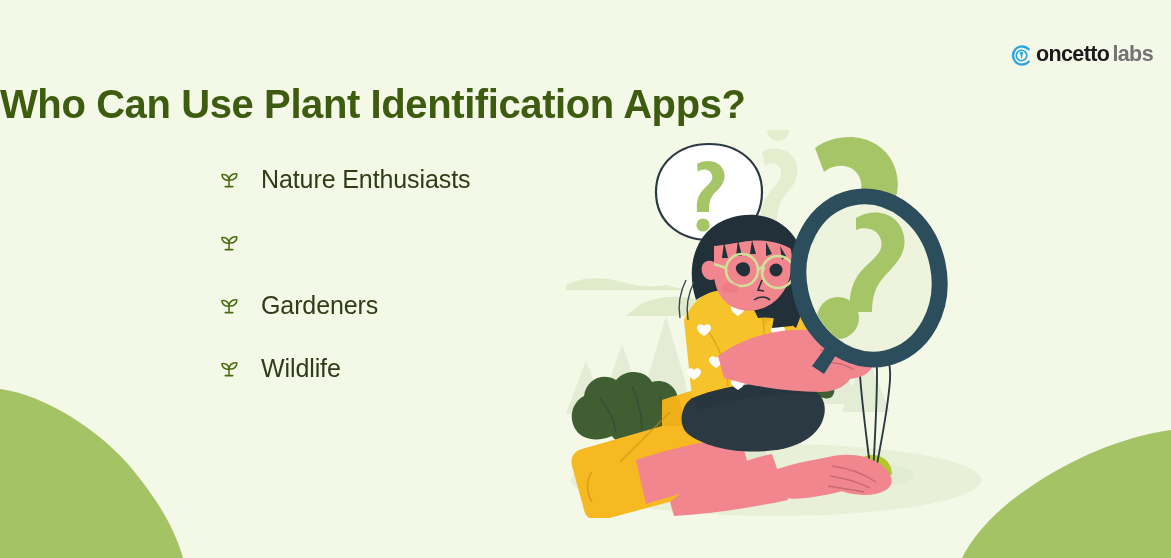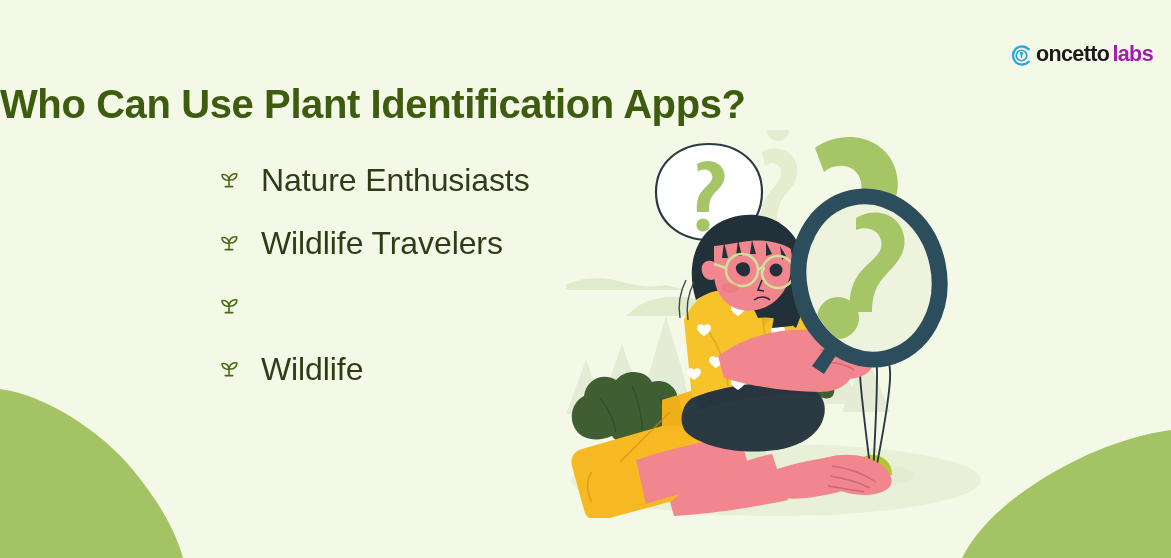--- a/index.html
+++ b/index.html
@@ -43,21 +43,21 @@
     display: block;
     margin-right: 1px;
   }
   #brand-logo .logo-word {
     font-size: 21.5px;
     font-weight: 700;
     letter-spacing: -0.6px;
     line-height: 1;
   }
   .logo-dark { color: #1b1b1b; }
-  .logo-blue { color: #a21caf; }
+  .logo-blue { color: #737373; }
   
   #page-title {
     position: absolute;
     left: 0;
     right: 0;
     top: 55px;
     font-size: 40px;
     font-weight: 700;
     color: #3d5c0f;
     letter-spacing: -0.4px;
@@ -79,21 +79,21 @@
     height: 63px;
   }
   #audience-list .bullet-icon {
     width: 22px;
     height: 22px;
     flex: 0 0 22px;
     display: block;
     margin-right: 21px;
   }
   #audience-list .item-label {
-    font-size: 32px;
+    font-size: 25px;
     color: #2f3d16;
     line-height: 1;
     letter-spacing: -0.1px;
   }
   
   #illustration {
     position: absolute;
     left: 566px;
     top: 130px;
     width: 420px;
@@ -131,28 +131,28 @@
         <rect x="7.1" y="18.3" width="9.8" height="1.9" rx="0.9" fill="#4b6b12"></rect>
       </svg>
       <span class="item-label">Nature Enthusiasts</span>
     </li>
 
     <li>
       <svg class="bullet-icon" viewBox="0 0 24 24" xmlns="http://www.w3.org/2000/svg">
         <path fill="none" stroke="#4b6b12" stroke-width="1.7" stroke-linecap="round" stroke-linejoin="round" d="M12,19 L12,12 M12,12 C12,8.6 9.4,6.1 6,6.1 C5.4,6.1 4.8,6.2 4.3,6.35 C4.3,9.7 7,12.2 10.3,12.2 Z M12,12 C12,8.2 15,5.2 18.8,5.2 C19.4,5.2 20,5.3 20.6,5.45 C20.6,9.2 17.5,12.1 13.8,12.1 Z"></path>
         <rect x="7.1" y="18.3" width="9.8" height="1.9" rx="0.9" fill="#4b6b12"></rect>
       </svg>
-      <span class="item-label">Wildlife Travelers</span>
     </li>
 
     <li>
       <svg class="bullet-icon" viewBox="0 0 24 24" xmlns="http://www.w3.org/2000/svg">
         <path fill="none" stroke="#4b6b12" stroke-width="1.7" stroke-linecap="round" stroke-linejoin="round" d="M12,19 L12,12 M12,12 C12,8.6 9.4,6.1 6,6.1 C5.4,6.1 4.8,6.2 4.3,6.35 C4.3,9.7 7,12.2 10.3,12.2 Z M12,12 C12,8.2 15,5.2 18.8,5.2 C19.4,5.2 20,5.3 20.6,5.45 C20.6,9.2 17.5,12.1 13.8,12.1 Z"></path>
         <rect x="7.1" y="18.3" width="9.8" height="1.9" rx="0.9" fill="#4b6b12"></rect>
       </svg>
+      <span class="item-label">Gardeners</span>
     </li>
 
     <li>
       <svg class="bullet-icon" viewBox="0 0 24 24" xmlns="http://www.w3.org/2000/svg">
         <path fill="none" stroke="#4b6b12" stroke-width="1.7" stroke-linecap="round" stroke-linejoin="round" d="M12,19 L12,12 M12,12 C12,8.6 9.4,6.1 6,6.1 C5.4,6.1 4.8,6.2 4.3,6.35 C4.3,9.7 7,12.2 10.3,12.2 Z M12,12 C12,8.2 15,5.2 18.8,5.2 C19.4,5.2 20,5.3 20.6,5.45 C20.6,9.2 17.5,12.1 13.8,12.1 Z"></path>
         <rect x="7.1" y="18.3" width="9.8" height="1.9" rx="0.9" fill="#4b6b12"></rect>
       </svg>
       <span class="item-label">Wildlife</span>
     </li>
 

